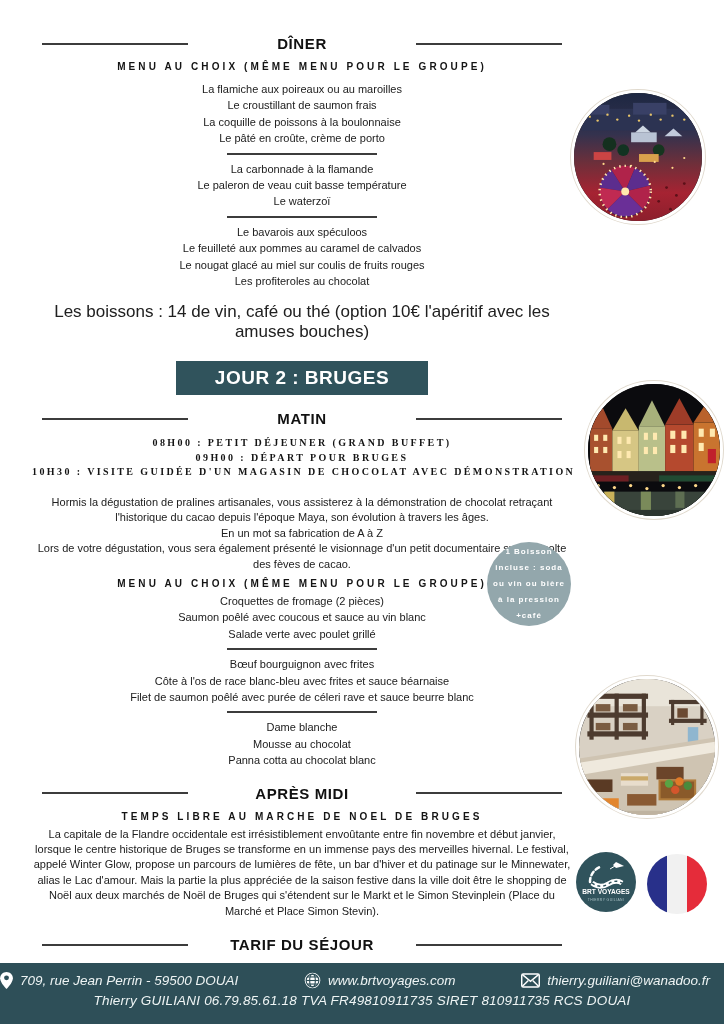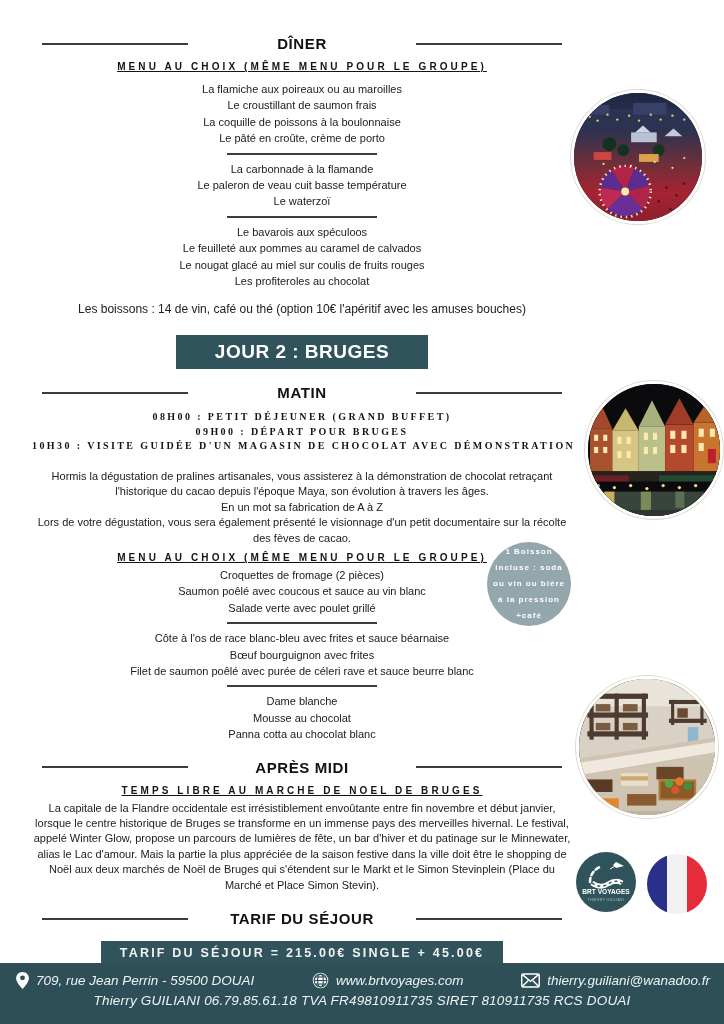--- a/index.html
+++ b/index.html
@@ -9,25 +9,25 @@
   *{margin:0;padding:0;box-sizing:border-box;}
   html,body{background:#888;}
   body{font-family:"Liberation Sans",sans-serif;}
   .page{position:relative;width:724px;height:1024px;background:#ffffff;margin:0 auto;overflow:hidden;}
   .col{position:absolute;left:32px;top:26px;width:540px;text-align:center;color:var(--ink);}
 
   .sec-head{display:flex;align-items:center;justify-content:space-between;width:520px;margin:9px auto;}
   .hline{width:146px;height:2px;background:#3c3c3c;}
   .sec-title{font-weight:bold;font-size:15px;letter-spacing:.6px;color:#111;white-space:nowrap;}
 
-  .ls-sub{font-weight:bold;font-size:10px;letter-spacing:3.1px;color:#141414;margin-top:8px;white-space:nowrap;text-decoration:underline;}
+  .ls-sub{font-weight:bold;font-size:10px;letter-spacing:3.1px;color:#141414;margin-top:8px;white-space:nowrap;}
   .menu-group{margin-top:9px;}
   .menu-item{font-size:11px;line-height:16.4px;color:#202020;}
   .mdivider{width:150px;height:2px;background:#3c3c3c;margin:6px auto;}
-  .drinks{font-size:12px;margin-top:13px;color:#202020;}
+  .drinks{font-size:17px;margin-top:13px;color:#202020;}
 
   .day-banner{display:inline-block;margin-top:19px;background:var(--teal);color:#fff;
     font-size:19px;font-weight:600;letter-spacing:.5px;padding:6px 39px;}
 
   .schedule{margin-top:9px;}
   .sched-line{font-weight:bold;font-size:10px;letter-spacing:2.4px;line-height:14.5px;color:#141414;white-space:nowrap;font-family:Liberation Serif, serif;}
   .para{font-size:11px;line-height:15.4px;color:#202020;margin-top:15px;}
 
   .price-box{width:402px;margin:14px auto 0;background:var(--teal);color:#f2f2f2;
     font-weight:bold;font-size:12.5px;letter-spacing:2.2px;line-height:19px;padding:3px 0;}
@@ -44,21 +44,21 @@
   .badge{position:absolute;left:487px;top:542px;width:84px;height:84px;border-radius:50%;
     background:var(--badge);color:#fff;display:flex;align-items:center;justify-content:center;
     text-align:center;font-weight:bold;font-size:8px;letter-spacing:1px;line-height:16px;padding:6px;}
 
   .logo-circle{position:absolute;left:576px;top:852px;width:60px;height:60px;}
   .flag-circle{position:absolute;left:647px;top:854px;width:60px;height:60px;}
 
   .footer{position:absolute;left:0;top:963px;width:724px;height:61px;background:var(--footer);
     color:#eef4f4;font-style:italic;}
   .footer-line1{display:flex;align-items:center;justify-content:space-between;
-    padding:9px 14px 0 16px;font-size:13.5px;}
+    padding:9px 14px 0 0;font-size:13.5px;}
   .f-item{display:flex;align-items:center;gap:7px;white-space:nowrap;}
   .footer-line2{text-align:center;font-size:13.5px;margin-top:4px;letter-spacing:.2px;}
 </style>
 </head>
 <body>
 
 <div class="page">
 
   <div class="col">
 
@@ -113,22 +113,22 @@
 
     
     <div class="ls-sub" style="margin-top:6px">MENU AU CHOIX (MÊME MENU POUR LE GROUPE)</div>
     <div class="menu-group" style="margin-top:4px">
       <div class="menu-item">Croquettes de fromage (2 pièces)</div>
       <div class="menu-item">Saumon poêlé avec coucous et sauce au vin blanc</div>
       <div class="menu-item">Salade verte avec poulet grillé</div>
     </div>
     <div class="mdivider"></div>
     <div class="menu-group" style="margin-top:0">
+      <div class="menu-item">Bœuf bourguignon avec frites</div>
       <div class="menu-item">Côte à l'os de race blanc-bleu avec frites et sauce béarnaise</div>
-      <div class="menu-item">Bœuf bourguignon avec frites</div>
       <div class="menu-item">Filet de saumon poêlé avec purée de céleri rave et sauce beurre blanc</div>
     </div>
     <div class="mdivider"></div>
     <div class="menu-group" style="margin-top:0">
       <div class="menu-item">Dame blanche</div>
       <div class="menu-item">Mousse au chocolat</div>
       <div class="menu-item">Panna cotta au chocolat blanc</div>
     </div>
 
     

